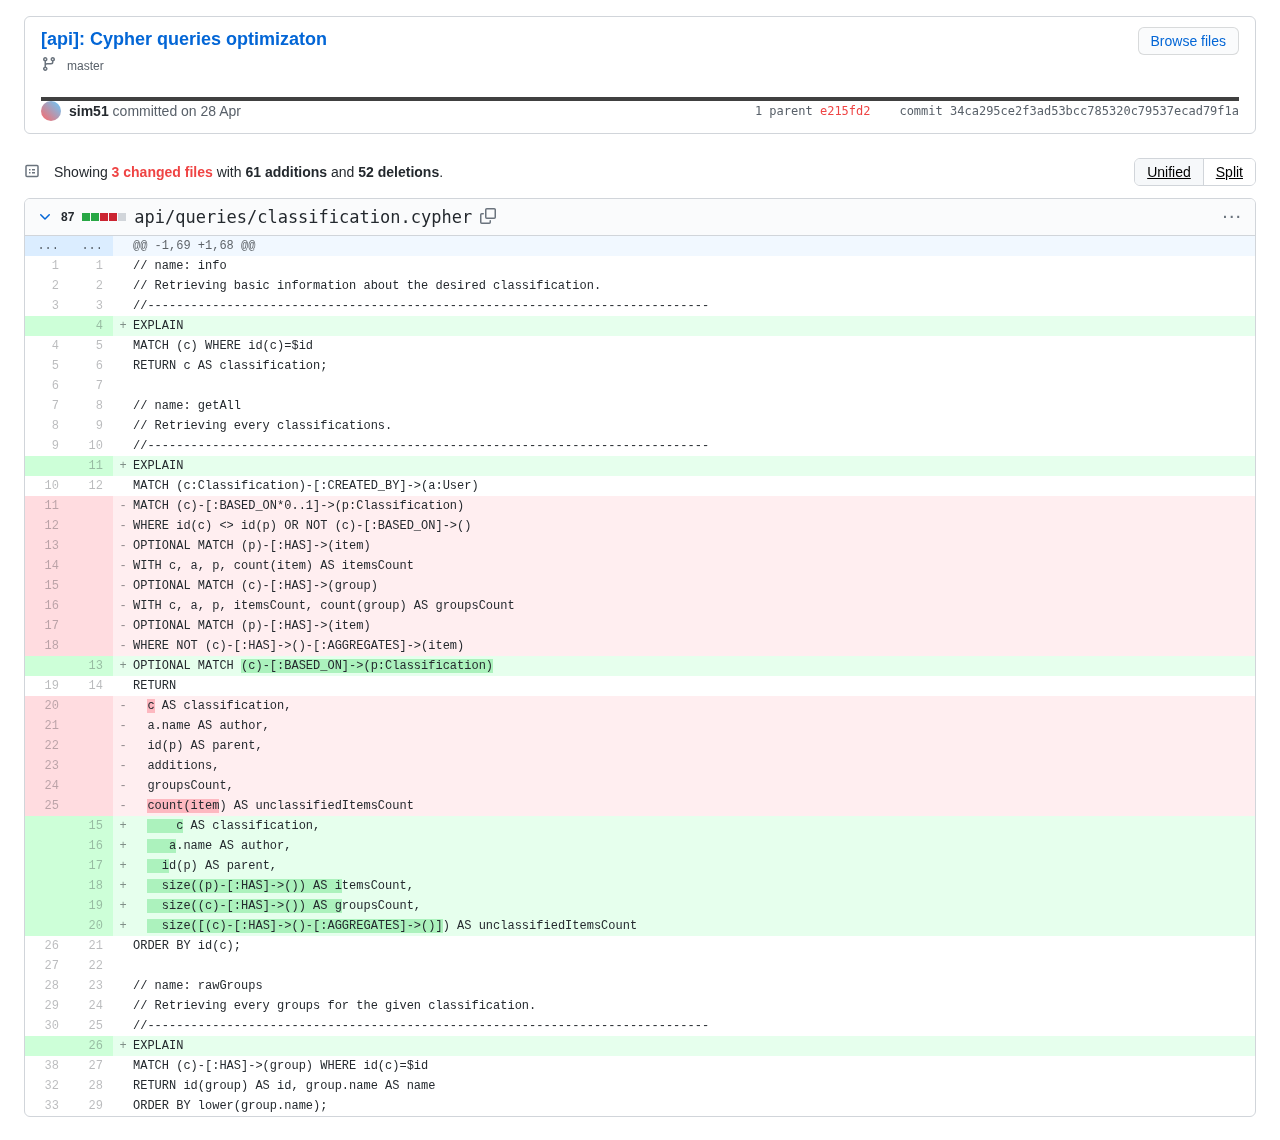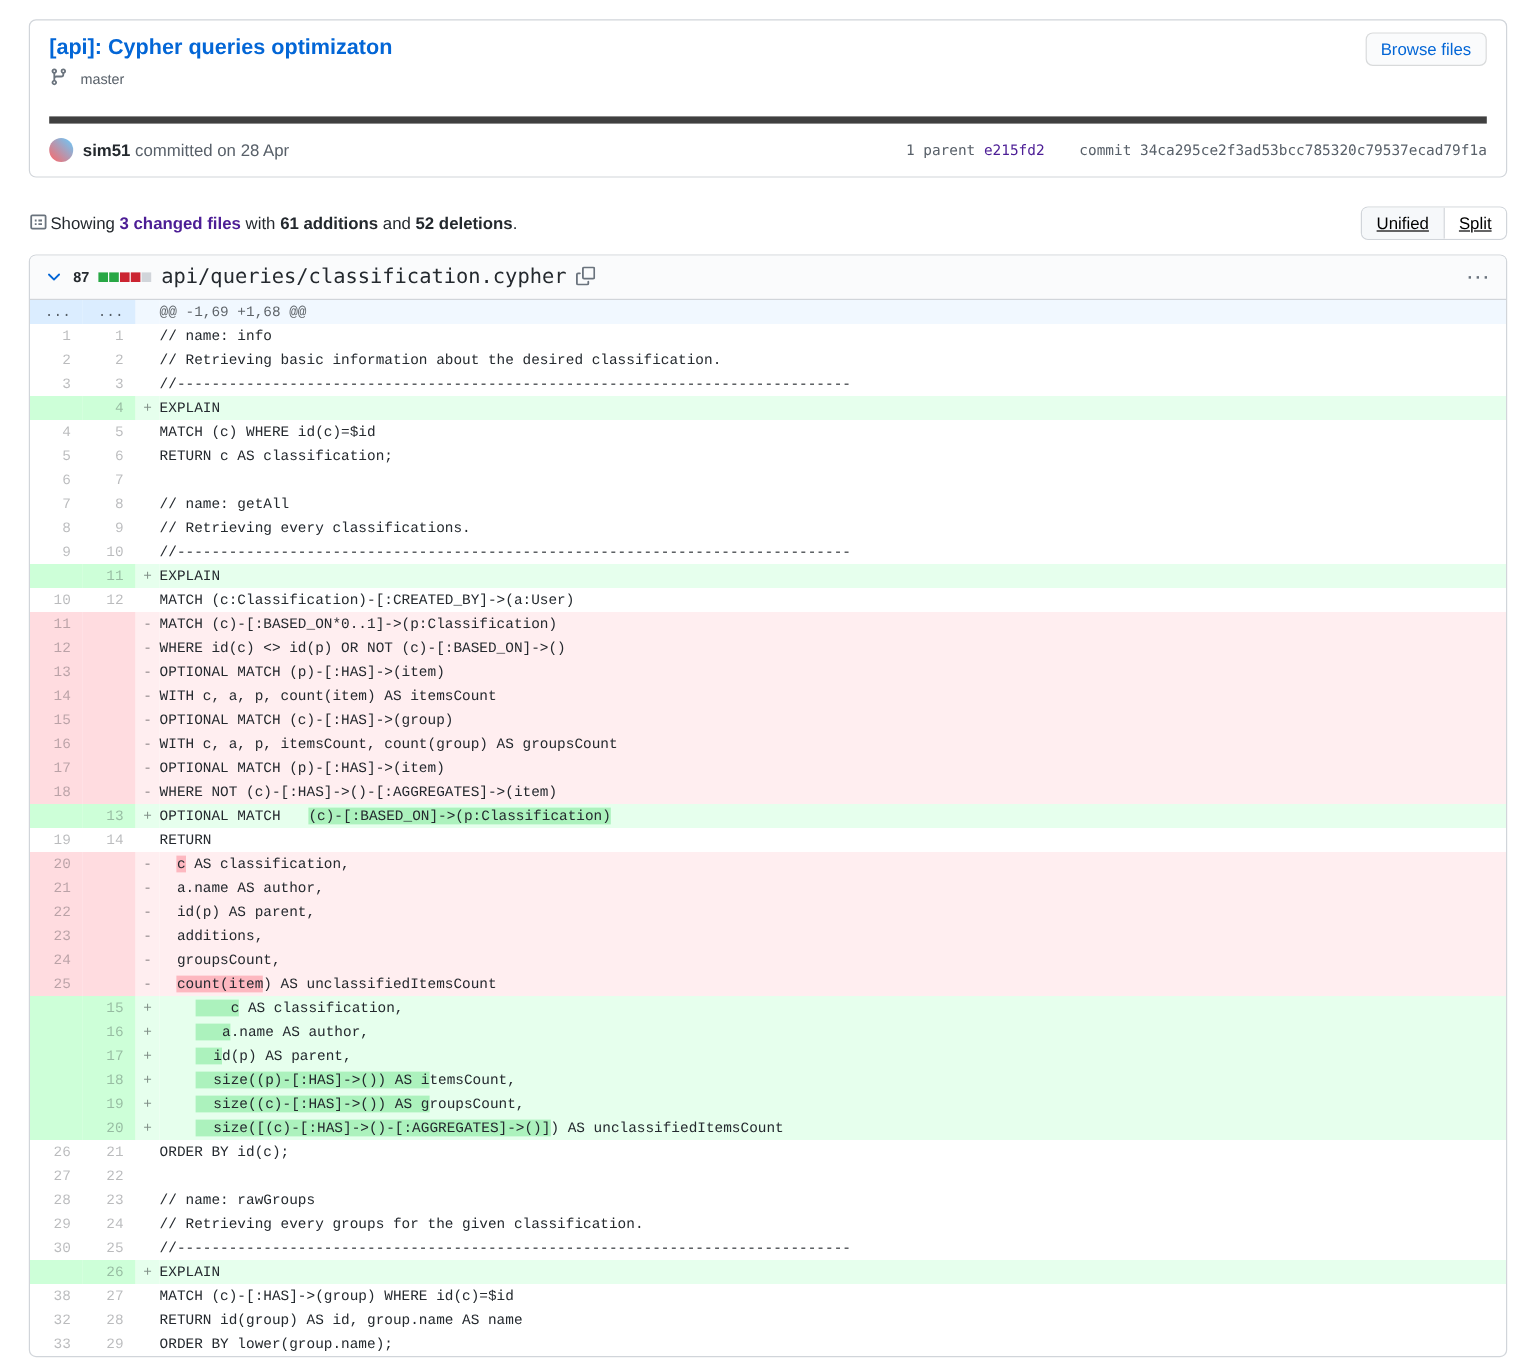--- a/index.html
+++ b/index.html
@@ -1,30 +1,30 @@
 <!DOCTYPE html>
 <html><head>
 <meta charset="utf-8">
 <style>
 * { box-sizing: border-box; margin: 0; padding: 0; }
 body { font-family: -apple-system, BlinkMacSystemFont, "Segoe UI", Helvetica, Arial, sans-serif; font-size: 14px; color: #24292e; background: #fff; padding: 16px 24px; }
 .commit-box { border: 1px solid #d1d5da; border-radius: 6px; padding: 12px 16px; background: #fff; margin-bottom: 16px; }
 .commit-title { font-size: 18px; font-weight: 600; color: #0366d6; margin-bottom: 6px; }
 .branch-row { display: flex; align-items: center; gap: 10px; color: #586069; font-size: 12px; margin-bottom: 10px; }
 .branch-icon { color: #6a737d; }
-.meta-row { display: flex; align-items: center; justify-content: space-between; border-top: 6px solid #404040; padding-top: 12px; margin-top: 22px; }
+.meta-row { display: flex; align-items: center; justify-content: space-between; border-top: 4px solid #404040; margin-top: 22px; }
 .author-side { display: flex; align-items: center; gap: 8px; }
 .avatar { width: 20px; height: 20px; border-radius: 50%; background: linear-gradient(45deg,#f66,#6cf); }
 .author-name { font-weight: 600; }
 .commit-text { color: #586069; }
 .commit-right { font-family: SFMono-Regular, Consolas, monospace; font-size: 12px; color: #586069; }
 .commit-right a { color: #0366d6; text-decoration: none; }
 .browse-btn { float: right; margin-top: -2px; padding: 5px 12px; font-size: 14px; color: #0366d6; background: #fafbfc; border: 1px solid rgba(27,31,35,0.15); border-radius: 6px; cursor: pointer; }
 .summary-row { display: flex; align-items: center; justify-content: space-between; padding: 8px 0 12px; }
-.summary-left { display: flex; align-items: center; gap: 2px; }
+.summary-left { display: flex; align-items: center; gap: 14px; }
 .file-icon { color: #6a737d; }
 .changed { font-weight: 600; }
 .view-toggle { border: 1px solid #d1d5da; border-radius: 6px; overflow: hidden; display: flex; }
 .view-toggle button { background: #fff; border: none; padding: 5px 12px; font-size: 14px; cursor: pointer; text-decoration: underline; }
 .view-toggle button.active { background: #f6f8fa; }
 .view-toggle button + button { border-left: 1px solid #d1d5da; }
 .file-box { border: 1px solid #d1d5da; border-radius: 6px; overflow: hidden; }
 .file-header { background: #fafbfc; padding: 8px 12px; display: flex; align-items: center; gap: 8px; border-bottom: 1px solid #d1d5da; }
 .chev { cursor: pointer; color: #0366d6; }
 .file-count { font-weight: 600; font-size: 12px; }
@@ -40,23 +40,23 @@
 td.num { width: 44px; text-align: right; padding: 0 10px; color: rgba(27,31,35,0.3); user-select: none; vertical-align: top; }
 td.mark { width: 20px; text-align: center; color: rgba(27,31,35,0.5); vertical-align: top; }
 td.code { white-space: pre; vertical-align: top; }
 tr.hunk td { background: #f1f8ff; color: rgba(27,31,35,0.7); }
 tr.hunk td.num { background: #dbedff; }
 tr.add td.code, tr.add td.mark { background: #e6ffed; }
 tr.add td.num { background: #cdffd8; }
 tr.del td.code, tr.del td.mark { background: #ffeef0; }
 tr.del td.num { background: #ffdce0; }
 .x-del { background: #fdb8c0; }
-.x-add { background: #acf2bd; margin-left: 16px; }
+.x-add { background: #acf2bd; }
 tr td { line-height: 20px; }
-a.link { color: #4c1d95; text-decoration: none; }
+a.link { color: #ef4444; text-decoration: none; }
 </style>
 </head>
 <body>
 
 <div class="commit-box">
   <button class="browse-btn">Browse files</button>
   <div class="commit-title">[api]: Cypher queries optimizaton</div>
   <div class="branch-row">
     <span class="branch-icon"><svg width="16" height="16" viewBox="0 0 16 16" fill="currentColor">
           <path d="M9.5 3.25a2.25 2.25 0 1 1 3 2.122V6A2.5 2.5 0 0 1 10 8.5H6a1 1 0 0 0-1 1v1.128a2.251 2.251 0 1 1-1.5 0V5.372a2.25 2.25 0 1 1 1.5 0v1.836A2.49 2.49 0 0 1 6 7h4a1 1 0 0 0 1-1v-.628A2.25 2.25 0 0 1 9.5 3.25zM4.25 2.5a.75.75 0 1 0 0 1.5.75.75 0 0 0 0-1.5zm0 9.5a.75.75 0 1 0 0 1.5.75.75 0 0 0 0-1.5zm7.5-9.5a.75.75 0 1 0 0 1.5.75.75 0 0 0 0-1.5z"></path>

